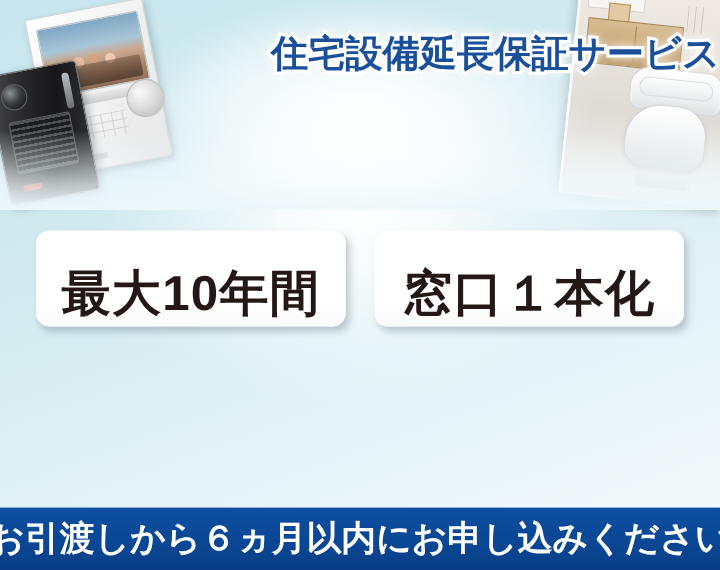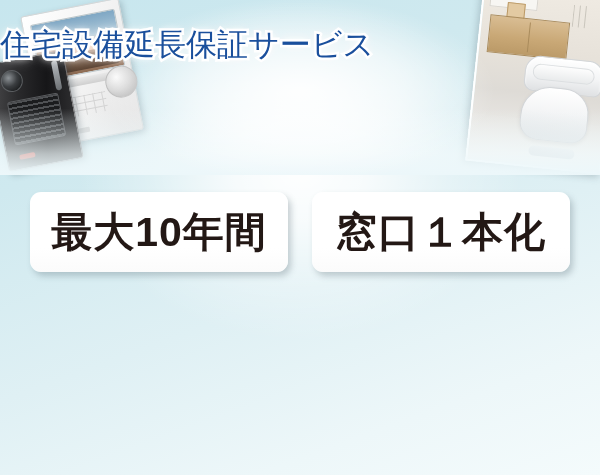--- a/index.html
+++ b/index.html
@@ -233,23 +233,23 @@
   
   .titles {
     position: absolute;
     left: 0; top: 0;
     width: 600px; height: 160px;
   }
   .subtitle {
     position: absolute;
     left: 0; top: 24px;
     width: 600px;
-    text-align: left;
+    text-align: right;
     font-size: 31px;
-    font-weight: normal;
+    font-weight: bold;
     letter-spacing: 0px;
     color: #1a4f9c;
     -webkit-text-stroke: 5px #ffffff;
     paint-order: stroke fill;
     text-shadow:
       0 0 6px #ffffff, 0 0 10px #ffffff,
       0 0 14px rgba(255,255,255,0.9);
     white-space: nowrap;
   }
   .maintitle {
@@ -278,21 +278,21 @@
     grid-template-columns: 258px 258px;
     grid-template-rows: 104px 104px;
     column-gap: 24px;
     row-gap: 16px;
   }
   .feature-box {
     background: linear-gradient(180deg, #ffffff 0%, #ffffff 70%, #fbfbfb 100%);
     border-radius: 11px;
     box-shadow: 3px 4px 6px rgba(80,100,110,0.30);
     display: flex;
-    align-items: center;
+    align-items: flex-end;
     justify-content: center;
     margin-top: 24px;
   }
   .feature-text {
     font-size: 41px;
     font-weight: bold;
     color: #231815;
     letter-spacing: 1px;
     white-space: nowrap;
   }
@@ -359,14 +359,17 @@
 
   <div class="features">
     <div class="feature-box">
       <span class="feature-text">最大10年間</span>
     </div>
     <div class="feature-box">
       <span class="feature-text">窓口１本化</span>
     </div>
   </div>
 
+  <div class="cta-bar">
+    <span class="cta-text">お引渡しから６ヵ月以内にお申し込みください</span>
+  </div>
 
 </div>
 
 </body></html>

